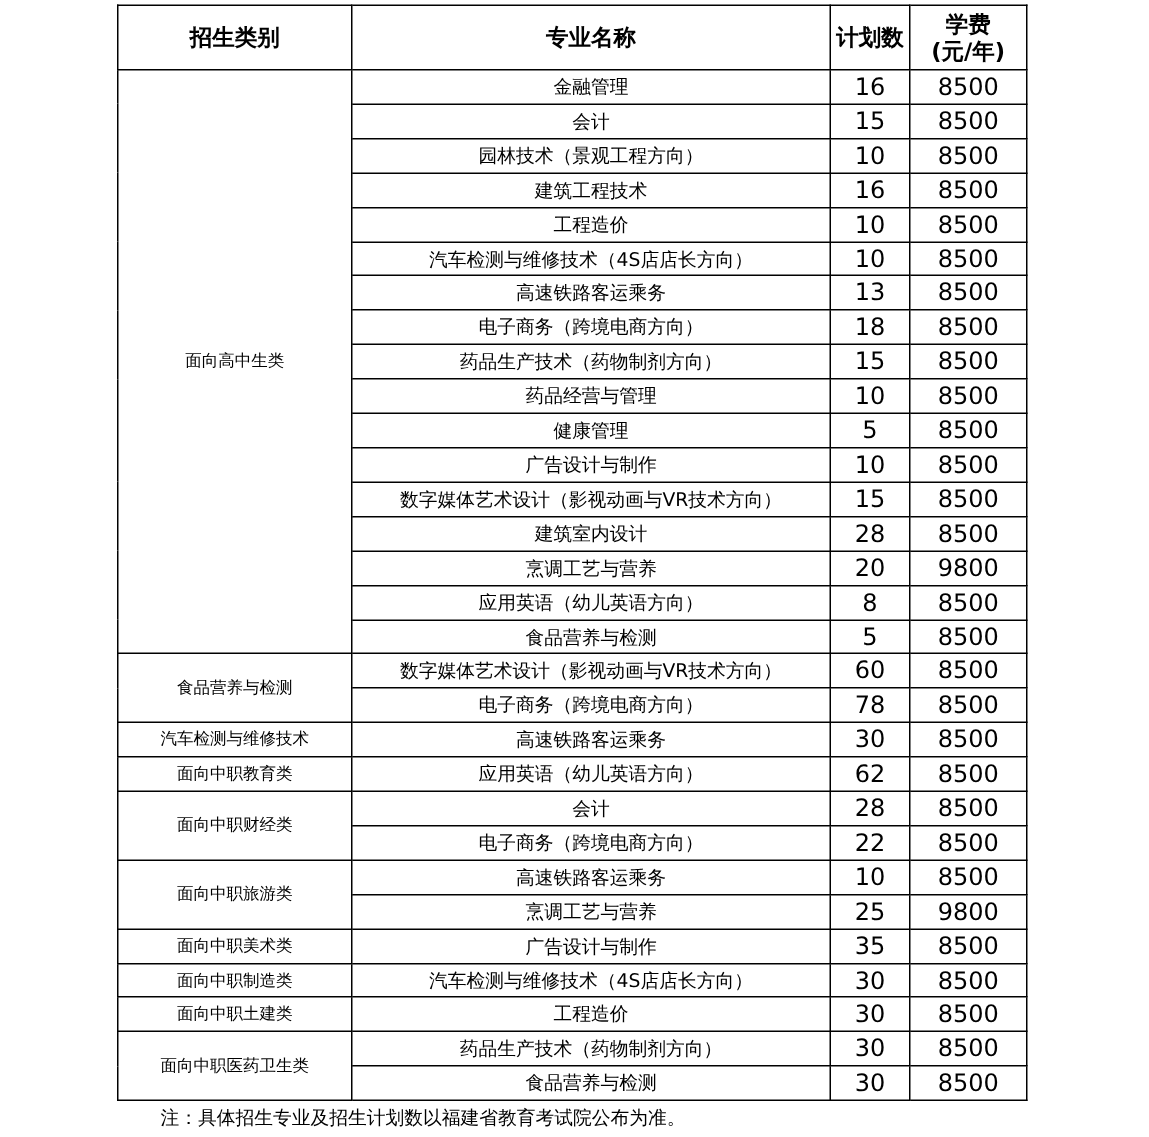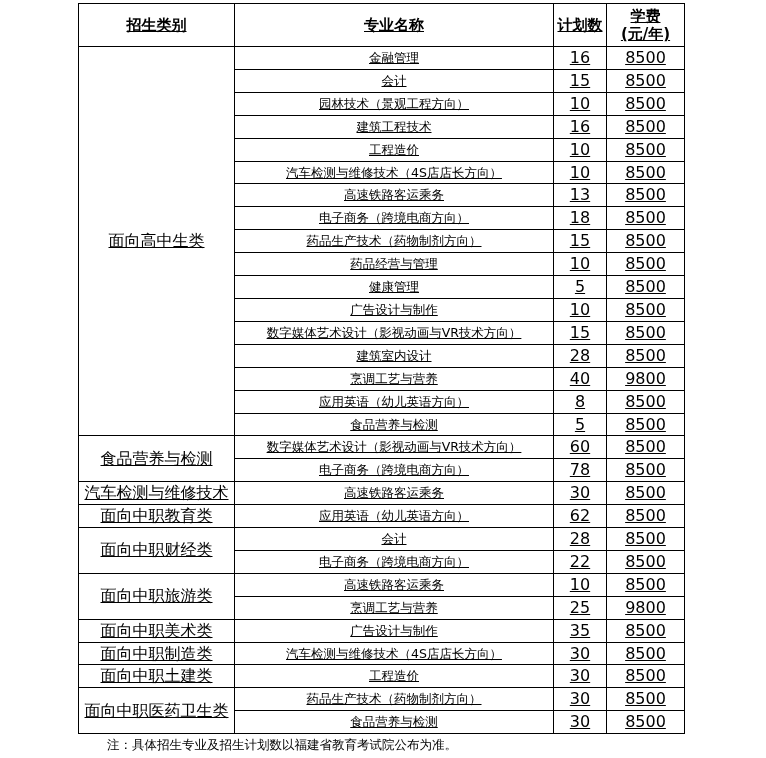--- a/index.html
+++ b/index.html
@@ -1,24 +1,24 @@
 <!DOCTYPE html>
 <html><head>
 <meta charset="utf-8">
 <style>
   html, body { margin: 0; padding: 0; background: #ffffff; }
   body { width: 766px; height: 758px; position: relative; overflow: hidden;
          font-family: "DejaVu Sans", "Liberation Sans", sans-serif; color: #000; }
-  #wrap { position: absolute; left: 78px; top: 3px; text-decoration: underline; }
+  #wrap { position: absolute; left: 78px; top: 3px; }
   table { border-collapse: collapse; table-layout: fixed; width: 606px; }
   td, th { border: 1px solid #000; padding: 0; text-align: center; vertical-align: middle;
            overflow: hidden; white-space: nowrap; }
   th { font-weight: bold; font-size: 15px; height: 42px; line-height: 18px; }
   td { font-size: 12.5px; height: 21.9px; line-height: 21.9px; }
-  td.cat { font-size: 16px; }
+  td.cat { font-size: 11px; }
   td.num { font-size: 16px; }
   col.c1 { width: 156px; } col.c2 { width: 319px; } col.c3 { width: 53px; } col.c4 { width: 78px; }
   #note { position: absolute; left: 107px; top: 736px; font-size: 12.5px; line-height: 18px; }
 </style>
 </head>
 <body>
 
 <div id="wrap">
   <table>
     <colgroup>
@@ -105,21 +105,21 @@
           <td class="num">15</td>
           <td class="num">8500</td>
         </tr>
         <tr>
           <td>建筑室内设计</td>
           <td class="num">28</td>
           <td class="num">8500</td>
         </tr>
         <tr>
           <td>烹调工艺与营养</td>
-          <td class="num">40</td>
+          <td class="num">20</td>
           <td class="num">9800</td>
         </tr>
         <tr>
           <td>应用英语（幼儿英语方向）</td>
           <td class="num">8</td>
           <td class="num">8500</td>
         </tr>
         <tr>
           <td>食品营养与检测</td>
           <td class="num">5</td>

